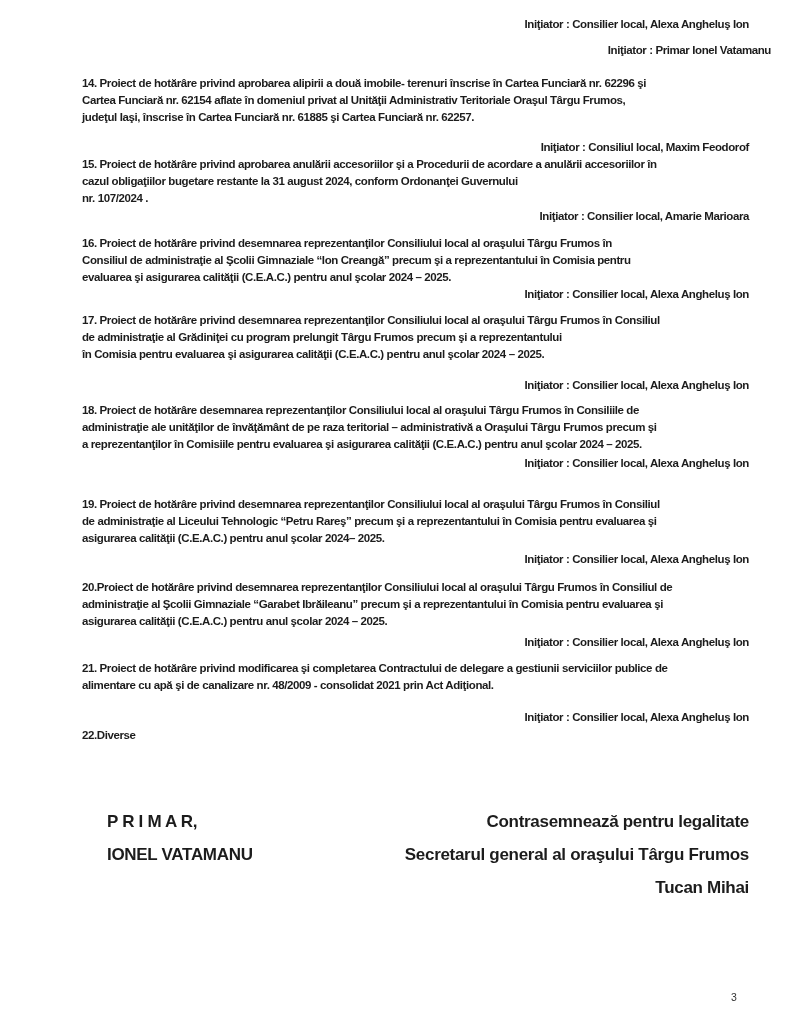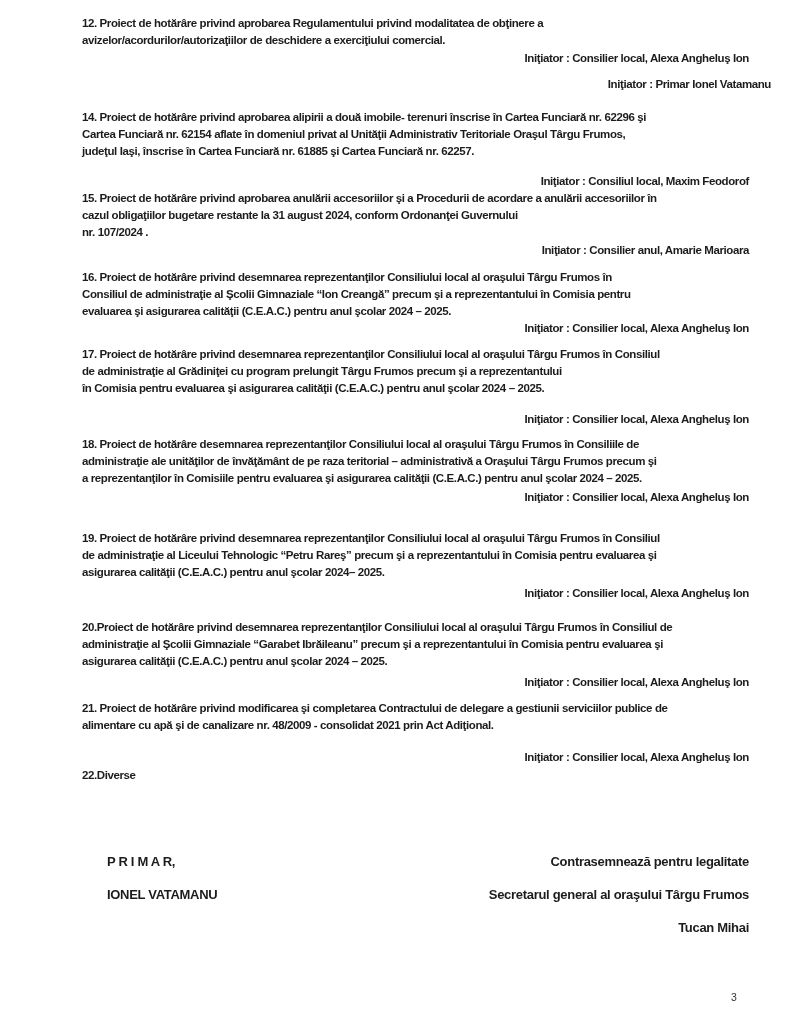--- a/index.html
+++ b/index.html
@@ -33,56 +33,54 @@
     font-weight: bold;
     line-height: 17px;
     letter-spacing: -0.4px;
     text-align: right;
   }
   .init-13 { margin-right: -22px; }
   .sig-row {
     display: flex;
     justify-content: space-between;
     margin-top: 53px;
-    font-size: 13px;
+    font-size: 17px;
     font-weight: bold;
     line-height: 16.5px;
     letter-spacing: -0.3px;
   }
   .sig-left  { margin-left: 25px; text-align: left; white-space: pre-line; }
   .sig-right { margin-right: 0px; text-align: right; white-space: pre-line; }
   .page-number {
     position: absolute;
     top: 991px;
     left: 731px;
     font-size: 10.5px;
     font-weight: normal;
     color: #333;
   }
 </style>
 </head>
 <body>
 
 <div class="doc">
 
-  <div class="item-text" style="margin-top:0">12. Proiect de hotărâre privind aprobarea Regulamentului privind modalitatea de obţinere a
-avizelor/acordurilor/autorizaţiilor de deschidere a exerciţiului comercial.</div>
   <div class="initiator" style="margin-top:1px">Iniţiator : Consilier local, Alexa Angheluş Ion</div>
 
   <div class="initiator init-13" style="margin-top:9px">Iniţiator : Primar Ionel Vatamanu</div>
 
   <div class="item-text" style="margin-top:16px">14. Proiect de hotărâre privind aprobarea alipirii a două imobile- terenuri înscrise în Cartea Funciară nr. 62296 şi
 Cartea Funciară nr. 62154 aflate în domeniul privat al Unităţii Administrativ Teritoriale Oraşul Târgu Frumos,
 judeţul Iaşi, înscrise în Cartea Funciară nr. 61885 şi Cartea Funciară nr. 62257.</div>
   <div class="initiator" style="margin-top:13px">Iniţiator : Consiliul local, Maxim Feodorof</div>
 
   <div class="item-text" style="">15. Proiect de hotărâre privind aprobarea anulării accesoriilor şi a Procedurii de acordare a anulării accesoriilor în
 cazul obligaţiilor bugetare restante la 31 august 2024, conform Ordonanţei Guvernului
 nr. 107/2024 .</div>
-  <div class="initiator" style="margin-top:1px">Iniţiator : Consilier anul, Amarie Marioara</div>
+  <div class="initiator" style="margin-top:1px">Iniţiator : Consilier local, Amarie Marioara</div>
 
   <div class="item-text" style="margin-top:10px">16. Proiect de hotărâre privind desemnarea reprezentanţilor Consiliului local al oraşului Târgu Frumos în
 Consiliul de administraţie al Şcolii Gimnaziale “Ion Creangă” precum şi a reprezentantului în Comisia pentru
 evaluarea şi asigurarea calităţii (C.E.A.C.) pentru anul şcolar 2024 – 2025.</div>
   <div class="initiator" style="margin-top:0">Iniţiator : Consilier local, Alexa Angheluş Ion</div>
 
   <div class="item-text" style="margin-top:9px">17. Proiect de hotărâre privind desemnarea reprezentanţilor Consiliului local al oraşului Târgu Frumos în Consiliul
 de administraţie al Grădiniţei cu program prelungit Târgu Frumos precum şi a reprezentantului
 în Comisia pentru evaluarea şi asigurarea calităţii (C.E.A.C.) pentru anul şcolar 2024 – 2025.</div>
   <div class="initiator" style="margin-top:14px">Iniţiator : Consilier local, Alexa Angheluş Ion</div>
@@ -90,21 +88,21 @@
   <div class="item-text" style="margin-top:8px">18. Proiect de hotărâre desemnarea reprezentanţilor Consiliului local al oraşului Târgu Frumos în Consiliile de
 administraţie ale unităţilor de învăţământ de pe raza teritorial – administrativă a Oraşului Târgu Frumos precum şi
 a reprezentanţilor în Comisiile pentru evaluarea şi asigurarea calităţii (C.E.A.C.) pentru anul şcolar 2024 – 2025.</div>
   <div class="initiator" style="margin-top:2px">Iniţiator : Consilier local, Alexa Angheluş Ion</div>
 
   <div class="item-text" style="margin-top:24px">19. Proiect de hotărâre privind desemnarea reprezentanţilor Consiliului local al oraşului Târgu Frumos în Consiliul
 de administraţie al Liceului Tehnologic “Petru Rareş” precum şi a reprezentantului în Comisia pentru evaluarea şi
 asigurarea calităţii (C.E.A.C.) pentru anul şcolar 2024– 2025.</div>
   <div class="initiator" style="margin-top:4px">Iniţiator : Consilier local, Alexa Angheluş Ion</div>
 
-  <div class="item-text" style="margin-top:17px">20.Proiect de hotărâre privind desemnarea reprezentanţilor Consiliului local al oraşului Târgu Frumos în Consiliul de
+  <div class="item-text" style="margin-top:11px">20.Proiect de hotărâre privind desemnarea reprezentanţilor Consiliului local al oraşului Târgu Frumos în Consiliul de
 administraţie al Şcolii Gimnaziale “Garabet Ibrăileanu” precum şi a reprezentantului în Comisia pentru evaluarea şi
 asigurarea calităţii (C.E.A.C.) pentru anul şcolar 2024 – 2025.</div>
   <div class="initiator" style="margin-top:4px">Iniţiator : Consilier local, Alexa Angheluş Ion</div>
 
   <div class="item-text" style="margin-top:9px">21. Proiect de hotărâre privind modificarea şi completarea Contractului de delegare a gestiunii serviciilor publice de
 alimentare cu apă şi de canalizare nr. 48/2009 - consolidat 2021 prin Act Adiţional.</div>
   <div class="initiator" style="margin-top:15px">Iniţiator : Consilier local, Alexa Angheluş Ion</div>
 
   <div class="item-text" style="margin-top:1px">22.Diverse</div>
 

